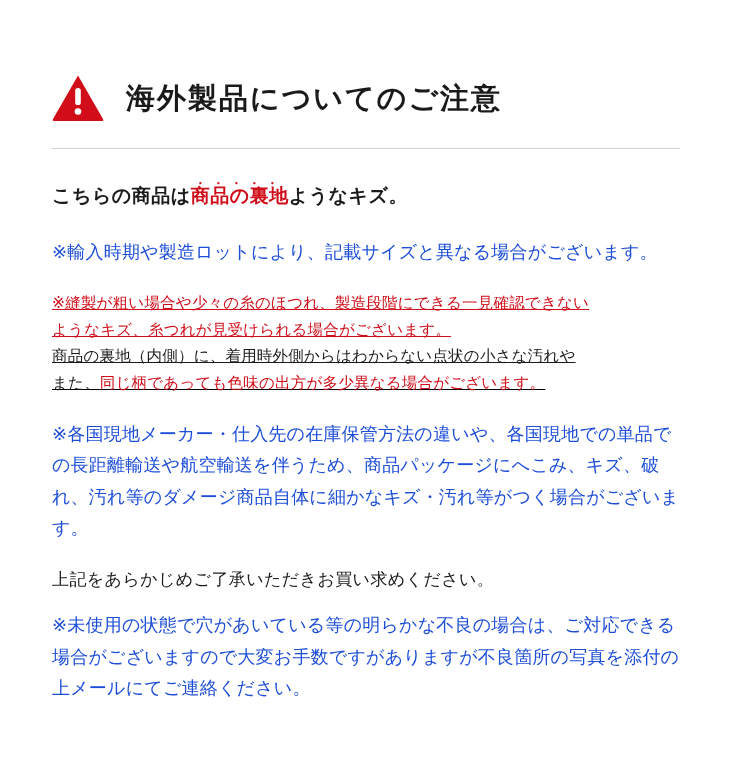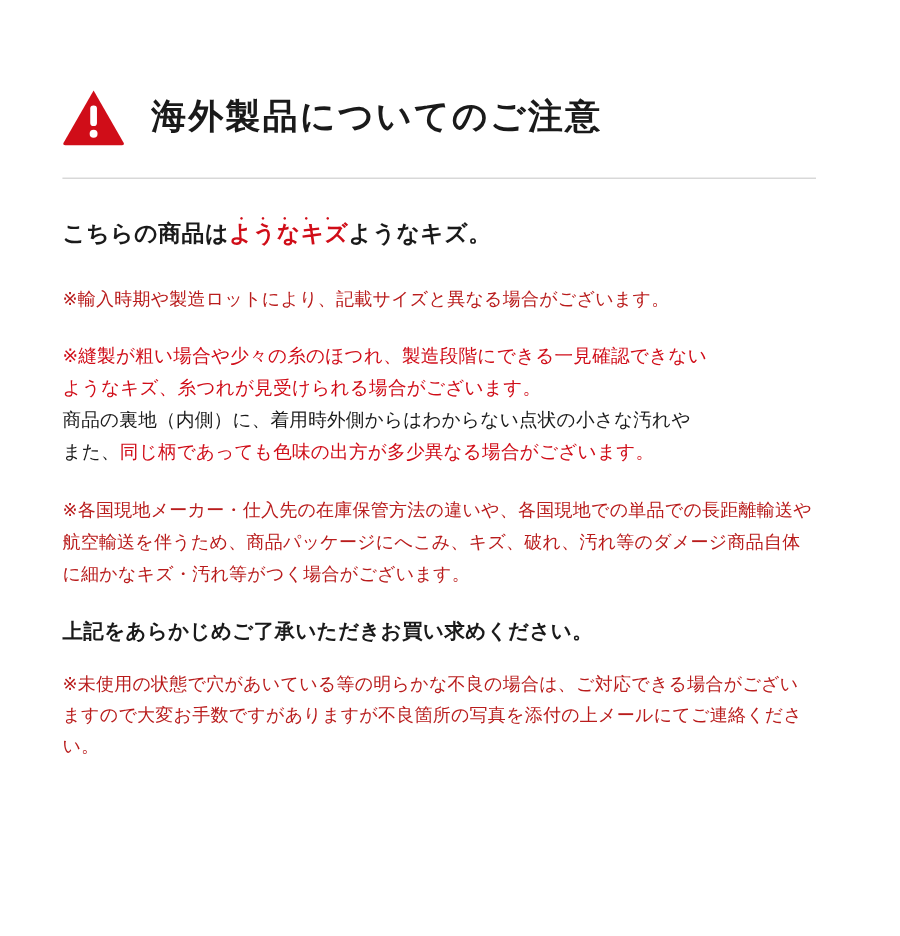--- a/index.html
+++ b/index.html
@@ -72,46 +72,47 @@
     top: -7px;
     width: 100%;
     text-align: center;
     font-size: 11px;
     letter-spacing: 7px;
     color: #d00d18;
     line-height: 1;
     pointer-events: none;
   }
   p.para {
-    font-size: 15px;
+    font-size: 18px;
     line-height: 1.75;
-    color: #b91c1c;
+    color: #1d4ed8;
     margin: 0 0 22px 0;
     letter-spacing: 0.2px;
   }
   p.para.tight {
     margin-bottom: 0;
   }
   .red {
     color: #d00d18;
   }
   .blk {
     color: #1a1a1a;
   }
   .block-mixed {
     margin: 0 0 22px 0;
   }
   .block-mixed .line {
     font-size: 15.5px;
     line-height: 1.72;
     letter-spacing: 0.2px;
+    text-decoration: underline;
   }
   .emph {
     font-size: 17px;
-    font-weight: bold;
+    font-weight: normal;
     color: #1a1a1a;
     letter-spacing: 0.4px;
     margin: 11px 0 18px 0;
     line-height: 1.5;
   }
 </style>
 </head>
 <body>
 
 <div class="page">
@@ -122,21 +123,21 @@
         <path d="M26 1.5 L51 45 Q52 47 49.5 47 L2.5 47 Q0 47 1 45 Z" fill="#d00d18"></path>
         <rect x="23.2" y="14" width="5.6" height="17" rx="2.6" fill="#ffffff"></rect>
         <circle cx="26" cy="37.5" r="3.3" fill="#ffffff"></circle>
       </svg>
       <div class="header-title">海外製品についてのご注意</div>
     </div>
 
     <div class="body">
 
       <div class="lead">
-        <span>こちらの商品は</span><span class="hl"><span class="dots">・・・・・</span><span>ようなキズ</span></span><span>ようなキズ。</span>
+        <span>こちらの商品は</span><span class="hl"><span class="dots">・・・・・</span><span>商品の裏地</span></span><span>ようなキズ。</span>
       </div>
 
       <p class="para">※輸入時期や製造ロットにより、記載サイズと異なる場合がございます。</p>
 
       <div class="block-mixed">
         <div class="line red">※縫製が粗い場合や少々の糸のほつれ、製造段階にできる一見確認できない</div>
         <div class="line red">ようなキズ、糸つれが見受けられる場合がございます。</div>
         <div class="line blk">商品の裏地（内側）に、着用時外側からはわからない点状の小さな汚れや</div>
         <div class="line"><span class="blk">また、</span><span class="red">同じ柄であっても色味の出方が多少異なる場合がございます。</span></div>
       </div>

